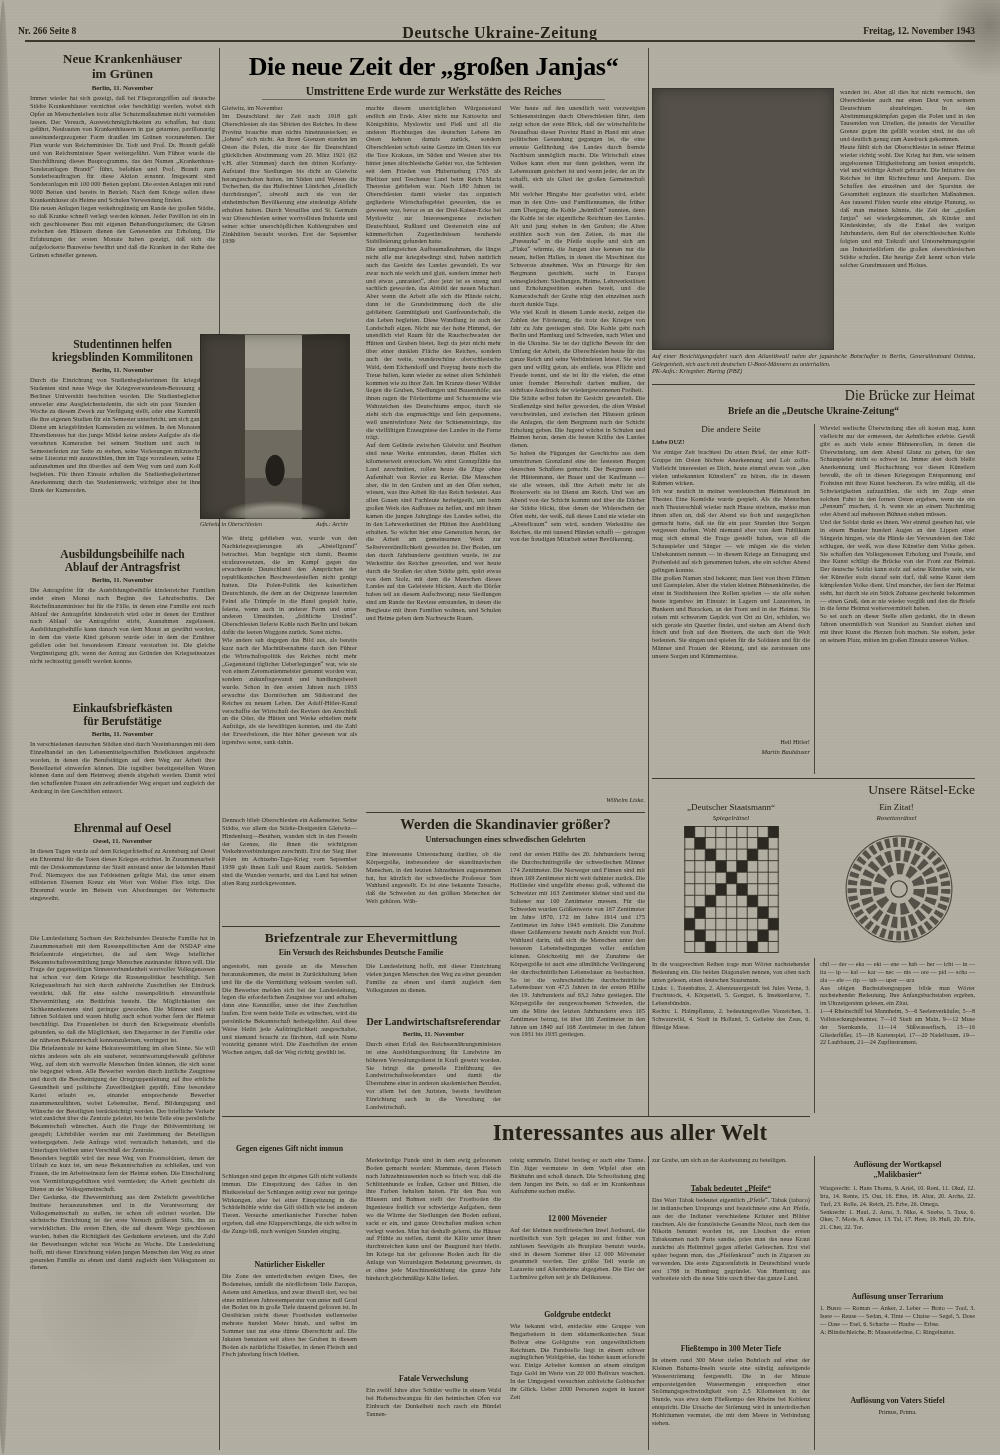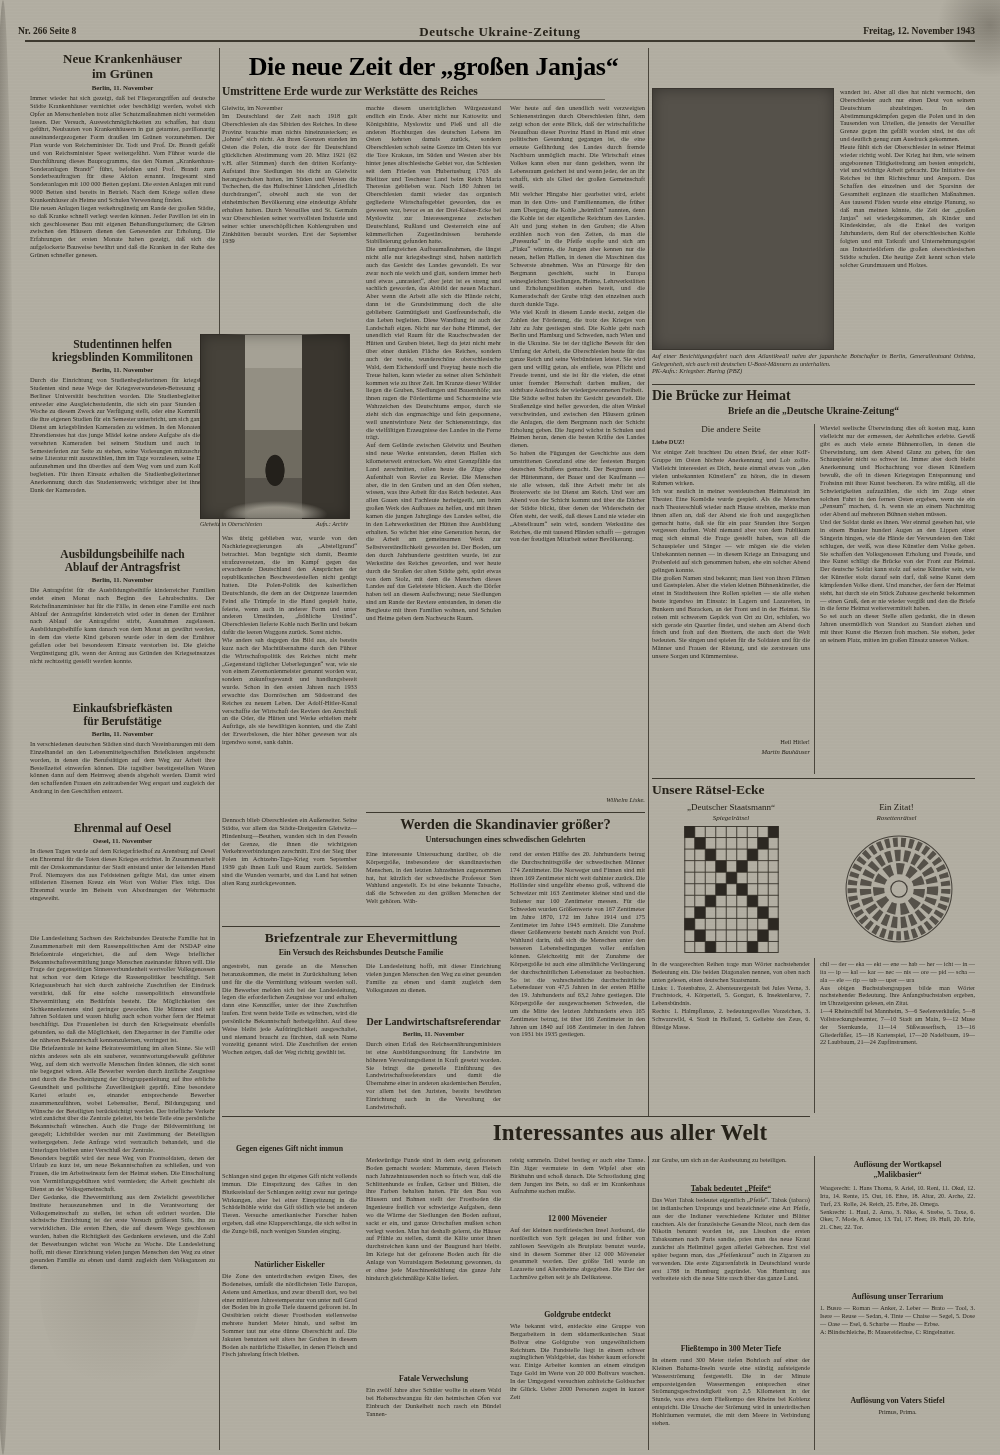--- a/index.html
+++ b/index.html
@@ -10,28 +10,28 @@
       radial-gradient(ellipse at 92% 6%, rgba(25,20,15,.22), transparent 18%),
       radial-gradient(ellipse at 70% 85%, rgba(30,25,20,.08), transparent 40%),
       radial-gradient(ellipse at 50% 42%, #bcb8ac 0%, #b0ac a0 55%, #b0aca0 55%, #a29e92 100%);
     background-color:#b1ad a1;background-color:#b1ada1;}
   .abs{position:absolute;}
   .tb{position:absolute;font-size:6.4px;line-height:7.85px;text-align:justify;
       white-space:pre-line;overflow:hidden;color:#2a261e;
       hyphens:auto;-webkit-hyphens:auto;overflow-wrap:break-word;}
   .t-c{text-align:center;} .t-r{text-align:right;}
   .hdr{position:absolute;font-size:9.5px;font-weight:bold;color:#262219;}
-  .mast{font-size:13px;letter-spacing:.6px;text-align:center;}
+  .mast{font-size:16px;letter-spacing:.6px;text-align:center;}
   .art-t1{position:absolute;font-size:13px;line-height:14.5px;font-weight:bold;text-align:center;white-space:pre-line;}
   .art-t{position:absolute;font-size:11.5px;line-height:13px;font-weight:bold;text-align:center;white-space:pre-line;}
   .dl{position:absolute;font-size:6.8px;font-weight:bold;text-align:center;}
   .h-janjas{position:absolute;font-size:26px;font-weight:bold;text-align:center;letter-spacing:-.3px;color:#000000;}
-  .h-jsub{position:absolute;font-size:11.5px;font-weight:bold;}
+  .h-jsub{position:absolute;font-size:11.5px;font-weight:bold;text-align:center;}
   .h-osh{position:absolute;font-size:18px;font-weight:bold;font-style:italic;text-align:center;}
-  .h-sec{position:absolute;font-size:14px;font-weight:bold;text-align:left;}
+  .h-sec{position:absolute;font-size:14px;font-weight:normal;text-align:right;}
   .h-sec2{position:absolute;font-size:9.5px;font-weight:bold;text-align:center;}
   .h-small{position:absolute;font-size:9px;font-weight:normal;text-align:center;}
   .h-kind{position:absolute;font-size:7px;font-style:italic;text-align:center;}
   .h-item{position:absolute;font-size:7.8px;font-weight:bold;text-align:center;}
   .h-welt{position:absolute;font-size:23px;font-weight:bold;text-align:center;letter-spacing:.2px;}
   .h-skand{position:absolute;font-size:14.5px;font-weight:bold;text-align:center;}
   .h-bz{position:absolute;font-size:13.5px;font-weight:bold;text-align:center;}
   .h-land{position:absolute;font-size:10px;font-weight:bold;text-align:center;}
   .cap{position:absolute;font-size:6px;font-style:italic;}
   .capj{position:absolute;font-size:6.3px;line-height:7.6px;font-style:italic;text-align:justify;white-space:pre-line;overflow:hidden;}

